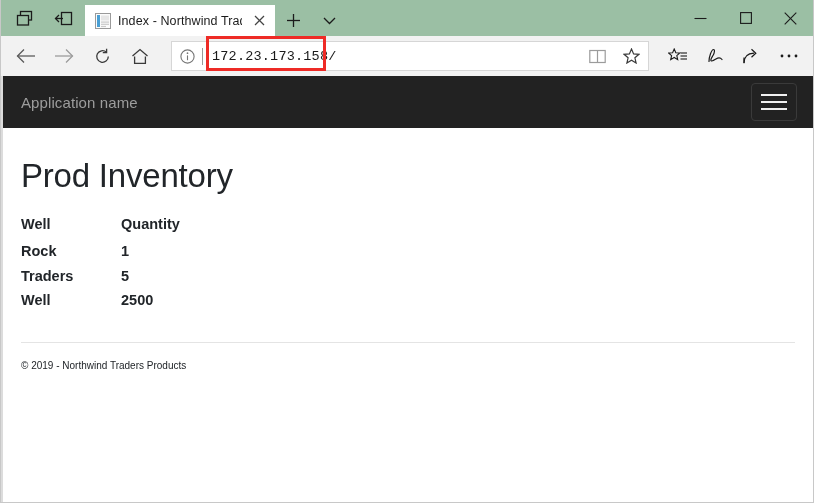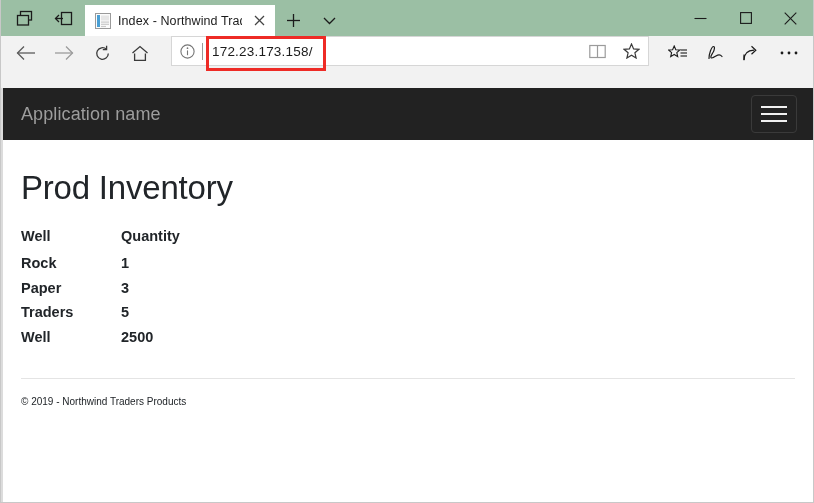--- a/index.html
+++ b/index.html
@@ -110,28 +110,29 @@
     width: 45px;
     height: 36px;
     display: flex;
     align-items: center;
     justify-content: center;
     color: #1b1b1b;
   }
 
   
   .navbar-browser {
-    height: 52px;
+    height: 40px;
     background: #f2f2f2;
     display: flex;
-    align-items: flex-start;
+    align-items: center;
     flex: 0 0 auto;
     padding: 0 6px;
     gap: 0px;
     position: relative;
+    font-family: Liberation Mono, monospace;
   }
 
   .nav-btn {
     width: 38px;
     height: 34px;
     display: flex;
     align-items: center;
     justify-content: center;
     color: #5a5a5a;
     flex: 0 0 38px;
@@ -216,21 +217,21 @@
     height: 52px;
     background: #222222;
     display: flex;
     align-items: center;
     justify-content: space-between;
     padding: 0 16px 0 18px;
     flex: 0 0 52px;
   }
 
   .app-brand {
-    font-size: 18px;
+    font-size: 15px;
     color: #9d9d9d;
     letter-spacing: .1px;
   }
 
   .navbar-toggler {
     width: 46px;
     height: 38px;
     border: 1px solid #3a3a3a;
     border-radius: 4px;
     display: flex;
@@ -483,24 +484,20 @@
             <th class="col-name">Well</th>
             <th class="col-qty">Quantity</th>
           </tr>
         </thead>
         <tbody>
           <tr>
             <td class="col-name">Rock</td>
             <td class="col-qty">1</td>
           </tr>
           <tr>
-            <td class="col-name">Paper</td>
-            <td class="col-qty">3</td>
-          </tr>
-          <tr>
             <td class="col-name">Traders</td>
             <td class="col-qty">5</td>
           </tr>
           <tr>
             <td class="col-name">Well</td>
             <td class="col-qty">2500</td>
           </tr>
         </tbody>
       </table>
 

